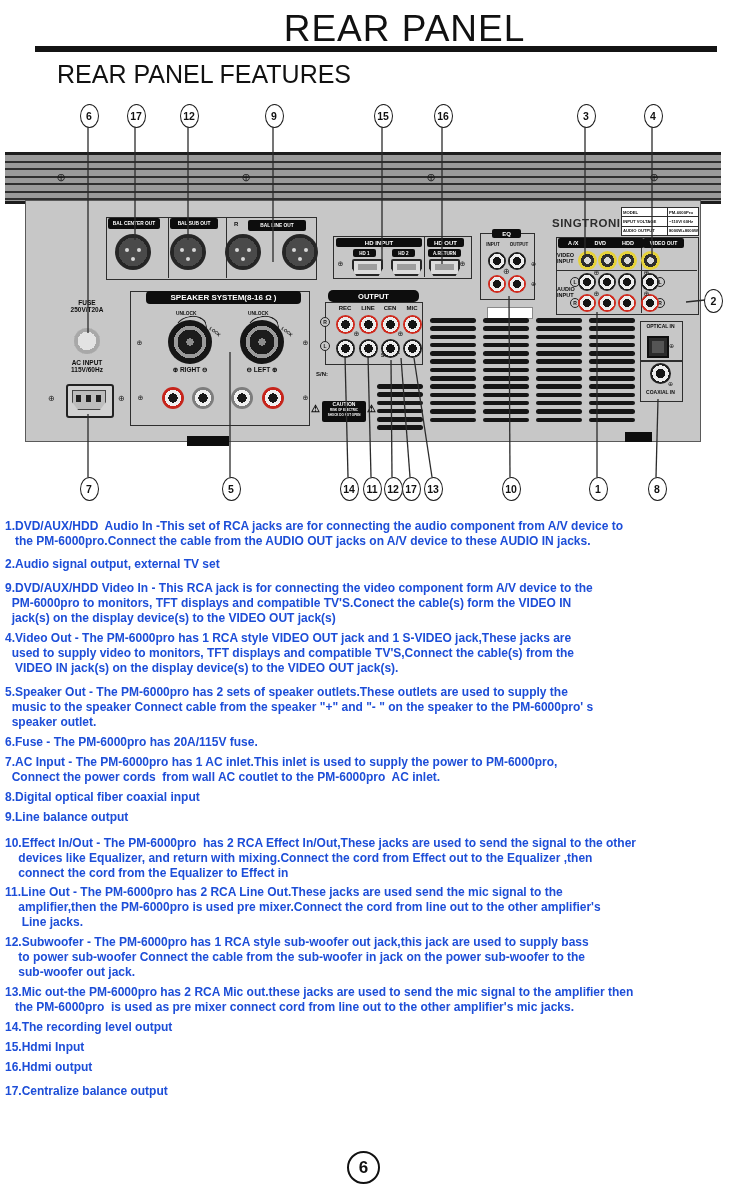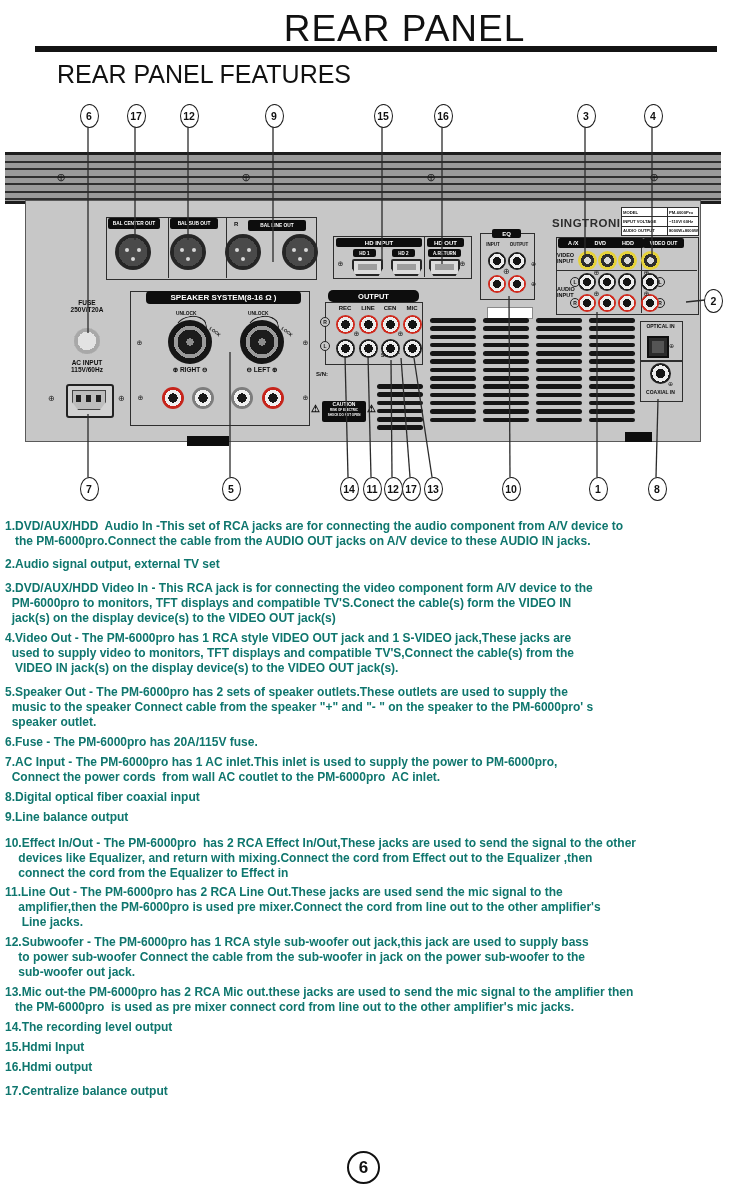--- a/index.html
+++ b/index.html
@@ -42,21 +42,21 @@
         background:radial-gradient(circle,#e3e3e3 0 50%,#a8a8a8 50% 72%,#6e6e6e 72% 100%);}
   .screw{position:absolute;color:#1a1a1a;line-height:1;font-weight:400;}
   .hdmi{position:absolute;background:#dcdcdc;border:2px solid #262626;border-radius:2px;
         clip-path:polygon(0 0,100% 0,100% 55%,86% 100%,14% 100%,0 55%);}
   .hdmi::after{content:"";position:absolute;left:4px;right:4px;top:3px;bottom:4px;background:#9d9d9d;}
   .vent-col{position:absolute;width:46px;}
   .vent-slot{height:4.5px;border-radius:2.5px;background:#161616;margin-bottom:3.8px;}
   .arc{position:absolute;width:30px;height:22px;border:1.5px solid #1a1a1a;border-radius:50%;
        border-bottom-color:transparent;border-left-color:transparent;transform:rotate(-12deg);}
   .features-wrap{position:absolute;left:5px;top:519px;width:722px;}
-  .feature{white-space:pre-wrap;font-weight:700;font-size:12px;line-height:15px;color:#0f766e;}
+  .feature{white-space:pre-wrap;font-weight:700;font-size:12px;line-height:15px;color:#1d4ed8;}
   .pageno{position:absolute;left:347px;top:1151px;width:29px;height:29px;border:2.6px solid #111;
           border-radius:50%;display:flex;align-items:center;justify-content:center;
           font-size:17px;font-weight:700;}
   .mtable{position:absolute;left:621px;top:207px;width:76px;background:#fff;border:1px solid #2e2e2e;}
   .mrow{display:flex;border-bottom:1px solid #2e2e2e;height:8.4px;align-items:center;}
   .mrow:last-child{border-bottom:none;}
   .mk{width:44px;border-right:1px solid #2e2e2e;font-size:4.2px;font-weight:700;padding-left:1px;height:100%;display:flex;align-items:center;}
   .mv{flex:1;font-size:4.2px;font-weight:700;padding-left:1px;}
   .foot{position:absolute;background:#0e0e0e;}
   .wstrip{position:absolute;background:#fff;border:0.5px solid #8a8a8a;}
@@ -206,21 +206,21 @@
       <line x1="510" y1="477" x2="509" y2="296" stroke="#2b2b2b" stroke-width="1.3"></line>
       <line x1="597" y1="477" x2="597" y2="312" stroke="#2b2b2b" stroke-width="1.3"></line>
       <line x1="656" y1="477" x2="658" y2="399" stroke="#2b2b2b" stroke-width="1.3"></line>
       <line x1="705" y1="300" x2="686" y2="302" stroke="#2b2b2b" stroke-width="1.3"></line>
     </svg>
 
   <div class="features-wrap" id="features">
       <div class="feature" style="margin-top: 0px;">1.DVD/AUX/HDD  Audio In -This set of RCA jacks are for connecting the audio component from A/V device to
    the PM-6000pro.Connect the cable from the AUDIO OUT jacks on A/V device to these AUDIO IN jacks.</div>
       <div class="feature" style="margin-top: 8px;">2.Audio signal output, external TV set</div>
-      <div class="feature" style="margin-top: 9px;">3.DVD/AUX/HDD Video In - This RCA jack is for connecting the video component form A/V device to the
+      <div class="feature" style="margin-top: 9px;">9.DVD/AUX/HDD Video In - This RCA jack is for connecting the video component form A/V device to the
   PM-6000pro to monitors, TFT displays and compatible TV'S.Conect the cable(s) form the VIDEO IN
   jack(s) on the display device(s) to the VIDEO OUT jack(s)</div>
       <div class="feature" style="margin-top: 5px;">4.Video Out - The PM-6000pro has 1 RCA style VIDEO OUT jack and 1 S-VIDEO jack,These jacks are
   used to supply video to monitors, TFT displays and compatible TV'S,Connect the cable(s) from the
    VIDEO IN jack(s) on the display device(s) to the VIDEO OUT jack(s).</div>
       <div class="feature" style="margin-top: 9px;">5.Speaker Out - The PM-6000pro has 2 sets of speaker outlets.These outlets are used to supply the
   music to the speaker Connect cable from the speaker "+" and "- " on the speaker to the PM-6000pro' s
   speaker outlet.</div>
       <div class="feature" style="margin-top: 5px;">6.Fuse - The PM-6000pro has 20A/115V fuse.</div>
       <div class="feature" style="margin-top: 5px;">7.AC Input - The PM-6000pro has 1 AC inlet.This inlet is used to supply the power to PM-6000pro,

